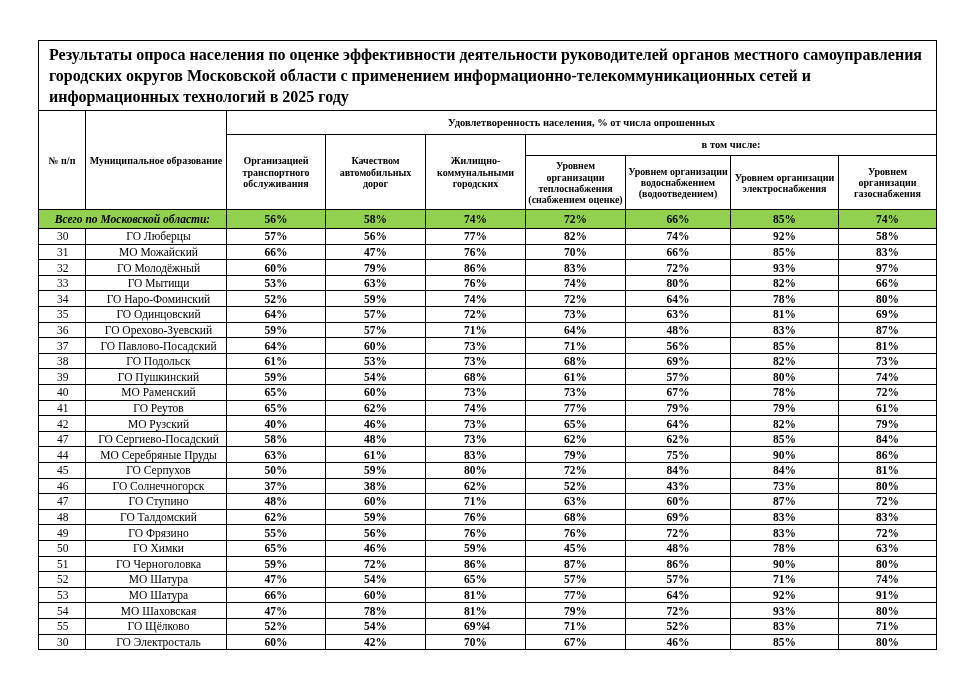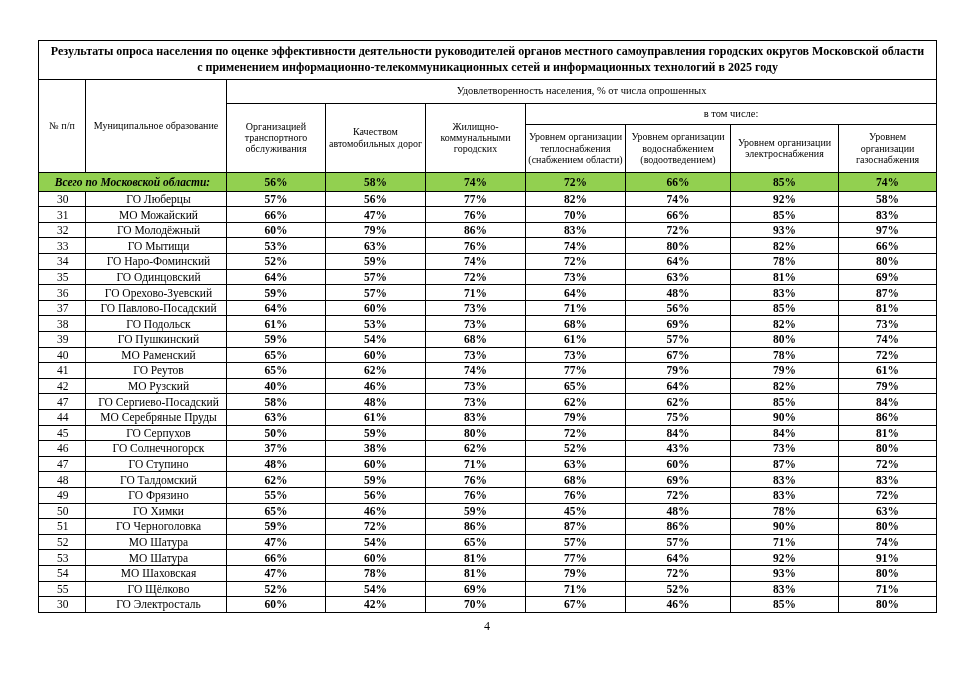--- a/index.html
+++ b/index.html
@@ -7,26 +7,26 @@
     position:relative; width:973px; height:688px; background:#fff;
     font-family:"Liberation Serif", "DejaVu Serif", serif; color:#000;
   }
   table.results {
     position:absolute; left:38px; top:40px; width:898px;
     border-collapse:collapse; table-layout:fixed;
     border:1.5px solid #000;
   }
   table.results td { border:1px solid #000; vertical-align:middle; }
   .title-cell {
-    font-weight:bold; font-size:12px; text-align:center;
+    font-weight:bold; font-size:16px; 
     padding:3px 10px; line-height:1.32; height:26px;
   }
   .hdr {
     font-size:10px; text-align:center; line-height:1.12;
-    padding:4px 2px; font-weight:normal;
+    padding:4px 2px; font-weight:bold;
   }
   .group-hdr { font-size:10.5px; height:15px; }
   .including-hdr { font-size:10.5px; height:12px; }
   .metric-row { height:48px; }
   .total-row td { height:16px; }
   .total-label {
     font-weight:bold; font-style:italic; font-size:11.5px;
     text-align:center; padding:1px 4px;margin-left:36px;
   }
   .val { font-weight:bold; font-size:11.5px; text-align:center; padding:0 2px; }
@@ -64,21 +64,21 @@
         <td rowspan="3" class="hdr">Муниципальное образование</td>
         <td colspan="7" class="hdr group-hdr">Удовлетворенность населения, % от числа опрошенных</td>
       </tr>
       <tr>
         <td rowspan="2" class="hdr">Организацией транспортного обслуживания</td>
         <td rowspan="2" class="hdr">Качеством автомобильных дорог</td>
         <td rowspan="2" class="hdr">Жилищно-коммунальными городских</td>
         <td colspan="4" class="hdr including-hdr">в том числе:</td>
       </tr>
       <tr class="metric-row">
-        <td class="hdr">Уровнем организации теплоснабжения (снабжением области)</td>
+        <td class="hdr">Уровнем организации теплоснабжения (снабжением оценке)</td>
         <td class="hdr">Уровнем организации водоснабжением (водоотведением)</td>
         <td class="hdr">Уровнем организации электроснабжения</td>
         <td class="hdr">Уровнем организации газоснабжения</td>
       </tr>
     </thead>
     <tbody>
       <tr class="total-row">
         <td colspan="2" class="total-label" style="background: rgb(146, 208, 80);">Всего по Московской области:</td>
         <td class="val" style="background: rgb(146, 208, 80);">56%</td>
         <td class="val" style="background: rgb(146, 208, 80);">58%</td>

